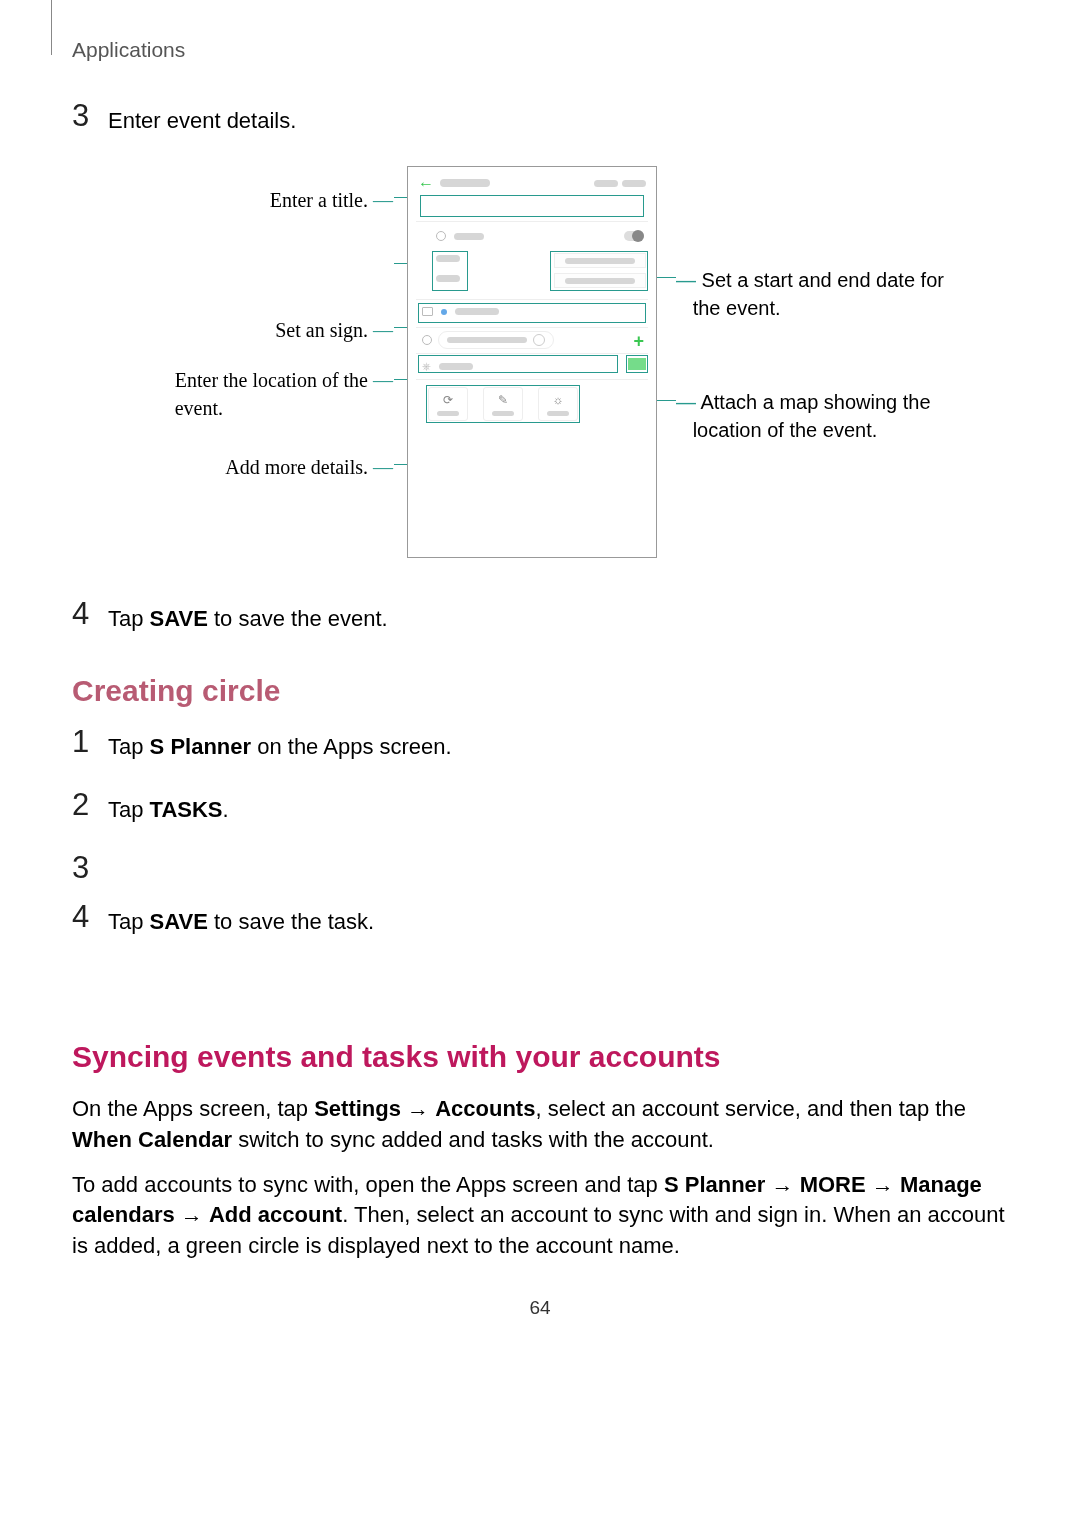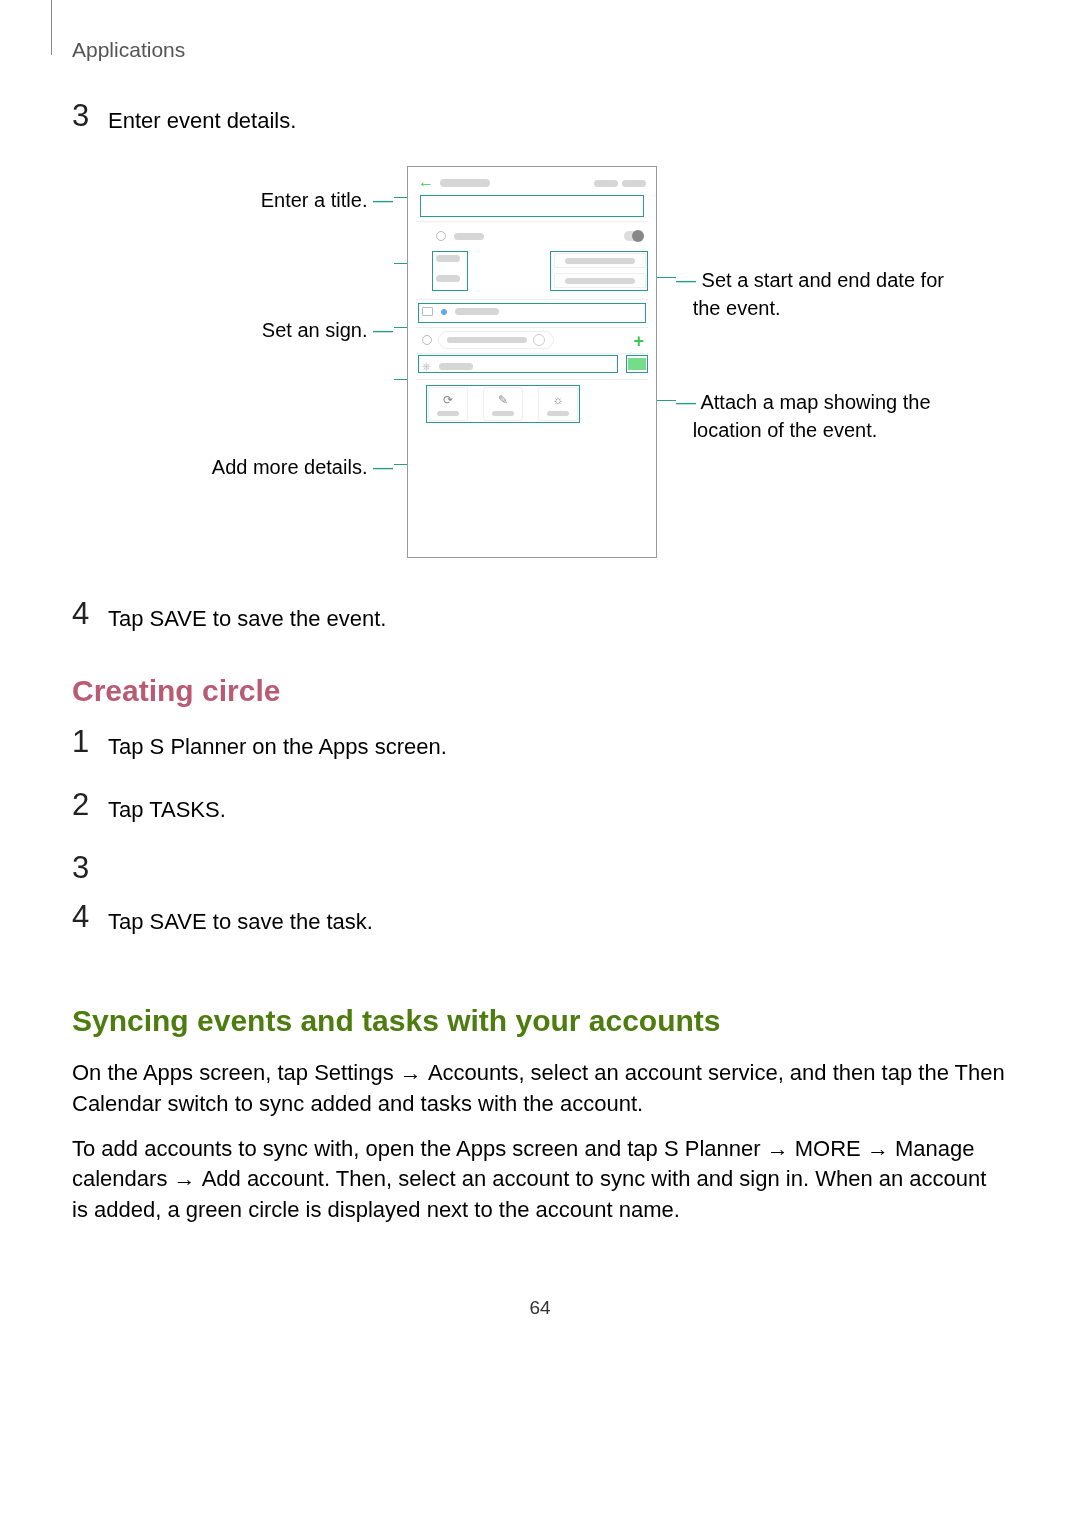--- a/index.html
+++ b/index.html
@@ -43,32 +43,33 @@
     color: #222;
     font-weight: 400;
     line-height: 1;
     flex-shrink: 0;
   }
   .step-body {
     flex: 1;
     padding-top: 6px;
   }
   .step-body p { margin-bottom: 8px; }
-  .bold { font-weight: normal; margin-top: 44px; }
+  .bold { font-weight: bold; margin-top: 44px; }
   .section-heading {
     color: #b85b73;
     font-size: 30px;
     font-weight: bold;
     margin-bottom: 24px;
   }
   .section-heading-lg {
-    color: #4d7c0f;
+    color: #be185d;
     font-size: 30px;
     font-weight: bold;
     margin-bottom: 16px;
+    margin-top: 36px;
   }
   .arrow { font-family: Arial, sans-serif; }
   .page-num {
     position: absolute;
     left: 0; right: 0;
     text-align: center;
     font-size: 19px;
     color: #333;
   }
   
@@ -130,21 +131,21 @@
     width:40px; height:34px; border:1px solid #eee; border-radius:3px; display:flex; flex-direction:column; align-items:center; justify-content:center; gap:3px;
   }
   .triplet-item .blur-bar { width:22px; height:5px; }
   .folder-icon { width:11px; height:9px; border:1px solid #bbb; border-radius:1px; display:inline-block;}
   
   .callout-box {
     position:absolute; border:1px solid #289a8e;
   }
   
   .label-left {
-    position:absolute; text-align:left; font-size:20px; color:#000;
+    position:absolute; text-align:left; font-size:20px; color:#000;font-family:Liberation Serif, serif;
   }
   .label-right {
     position:absolute; text-align:left; font-size:20px; color:#000;
   }
   .dash { color:#289a8e; }
   
   .line {
     position:absolute; background:#289a8e;
   }
   .expand-icon {
@@ -166,20 +167,24 @@
     <div class="step-body">
         <p>Enter event details.</p>
       </div>
   </div>
 </div>
 
 <div class="diagram" style="position:absolute; top:166px; left:72px; right:72px;">
 
   <div class="label-left" style="right:615px; top:20px;"><span>Enter a title.</span> <span class="dash">—</span></div>
   <div class="label-left" style="right:615px; top:150px;"><span>Set an sign.</span> <span class="dash">—</span></div>
+  <div class="label-left" style="right:615px; top:200px;">
+    <span>Enter the location of the</span> <span class="dash">—</span><br>
+    <span>event.</span>
+  </div>
   <div class="label-left" style="right:615px; top:287px;"><span>Add more details.</span> <span class="dash">—</span></div>
 
   <div class="label-right" style="left:604px; top:100px;">
     <span class="dash">—</span> <span>Set a start and end date for</span><br>
     &nbsp;&nbsp;&nbsp;<span>the event.</span>
   </div>
   <div class="label-right" style="left:604px; top:222px;">
     <span class="dash">—</span> <span>Attach a map showing the</span><br>
     &nbsp;&nbsp;&nbsp;<span>location of the event.</span>
   </div>
@@ -316,20 +321,20 @@
     <div class="step-num">4</div>
     <div class="step-body">
         <p><span>Tap </span><span class="bold">SAVE</span><span> to save the task.</span></p>
       </div>
   </div>
 </div>
 
 <div class="content" style="top:1000px;">
   <div class="section-heading-lg">Syncing events and tasks with your accounts</div>
   <p style="margin-bottom:14px;">
-    <span>On the Apps screen, tap </span><span class="bold">Settings</span><span class="arrow"> → </span><span class="bold">Accounts</span><span>, select an account service, and then tap the </span><span class="bold">Then Calendar</span><span> switch to sync added and tasks with the account.</span>
+    <span>On the Apps screen, tap </span><span class="bold">Settings</span><span class="arrow"> → </span><span class="bold">Accounts</span><span>, select an account service, and then tap the </span><span class="bold">When Calendar</span><span> switch to sync added and tasks with the account.</span>
   </p>
   <p>
     <span>To add accounts to sync with, open the Apps screen and tap </span><span class="bold">S Planner</span><span class="arrow"> → </span><span class="bold">MORE</span><span class="arrow"> → </span><span class="bold">Manage calendars</span><span class="arrow"> → </span><span class="bold">Add account</span><span>. Then, select an account to sync with and sign in. When an account is added, a green circle is displayed next to the account name.</span>
   </p>
 </div>
 
 <div class="page-num" style="top:1295px;">64</div>
 
 </body></html>

